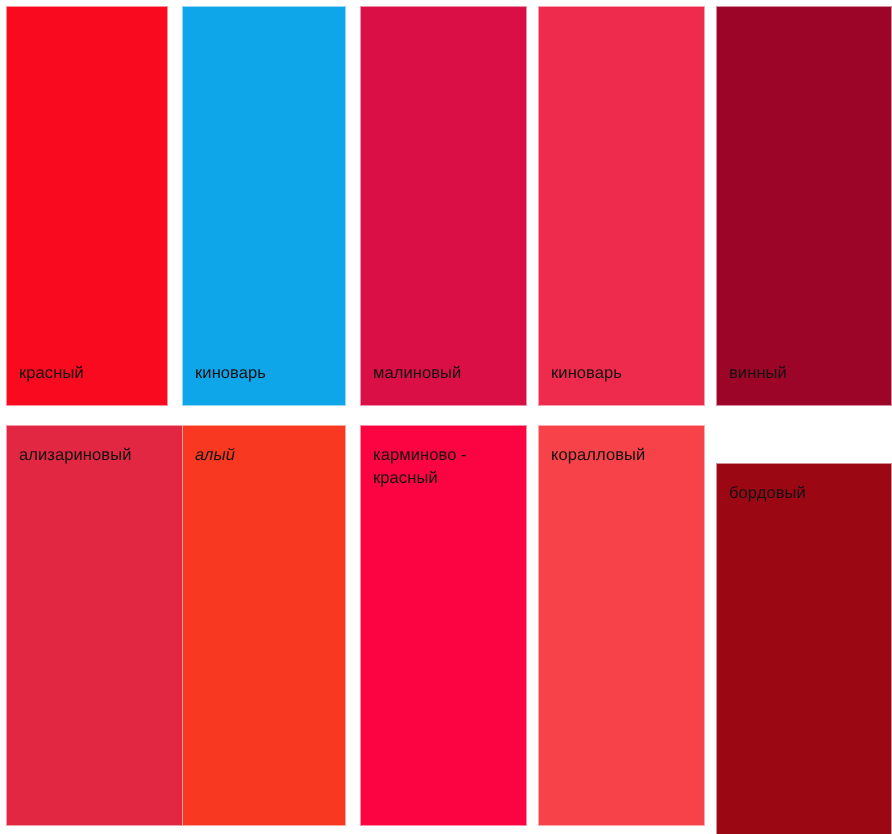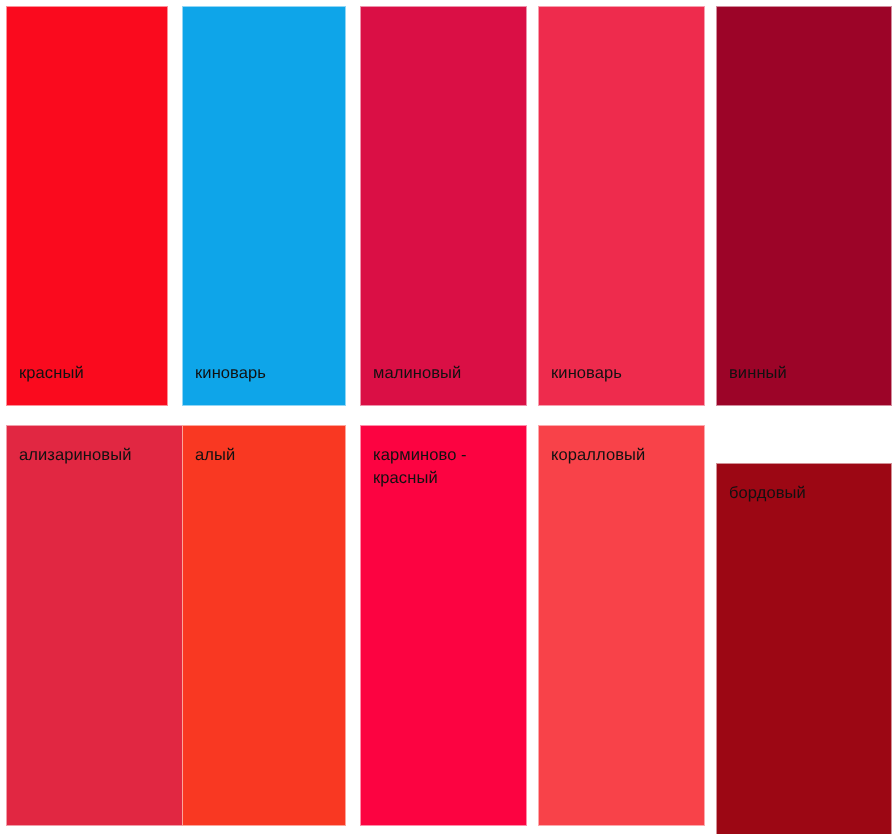--- a/index.html
+++ b/index.html
@@ -68,21 +68,21 @@
   </div>
 
   <div class="swatch row-bottom" style="left: 716px; width: 176px; top: 6px; height: 400px; background: rgb(156, 4, 40);">
     <span class="swatch-label" style="color: rgb(17, 17, 17);">винный</span>
   </div>
 
   <div class="swatch row-top" style="left: 6px; width: 192px; top: 425px; height: 401px; background: rgb(225, 39, 66);">
     <span class="swatch-label" style="color: rgb(17, 17, 17);">ализариновый</span>
   </div>
 
-  <div class="swatch row-top" style="left: 182px; width: 164px; top: 425px; height: 401px; background: rgb(249, 56, 34);">
+  <div class="swatch row-top" style="left: 182px; width: 164px; top: 425px; height: 401px; background: rgb(249, 56, 34); font-style: italic;">
     <span class="swatch-label" style="color: rgb(17, 17, 17);">алый</span>
   </div>
 
   <div class="swatch row-top" style="left: 360px; width: 167px; top: 425px; height: 401px; background: rgb(252, 3, 65);">
     <span class="swatch-label" style="color: rgb(17, 17, 17);">карминово -
 красный</span>
   </div>
 
   <div class="swatch row-top" style="left: 538px; width: 167px; top: 425px; height: 401px; background: rgb(248, 66, 73);">
     <span class="swatch-label" style="color: rgb(17, 17, 17);">коралловый</span>

